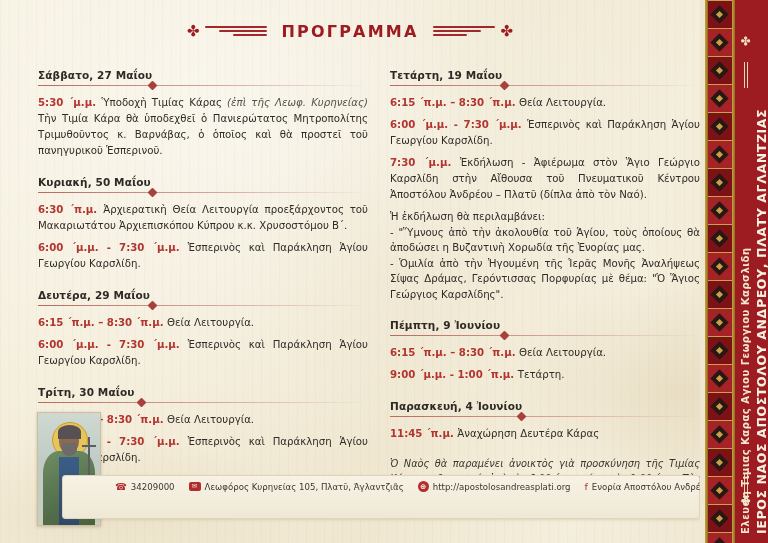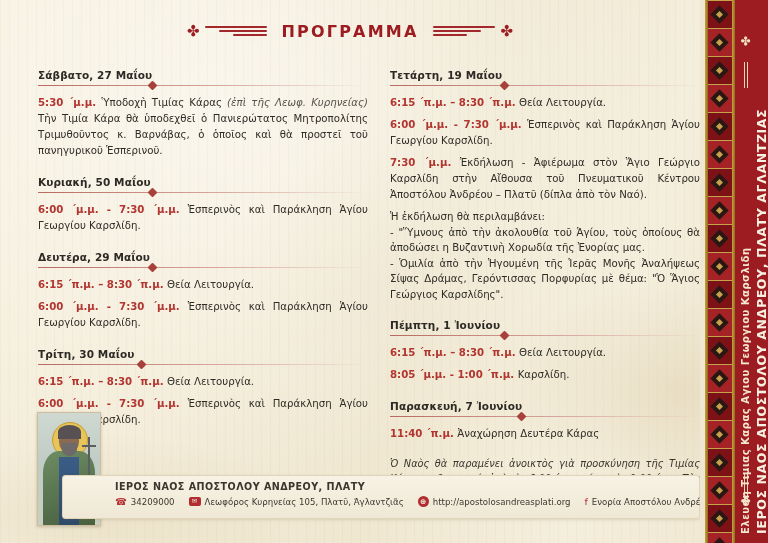--- a/index.html
+++ b/index.html
@@ -238,61 +238,60 @@
   </div>
 
   <div class="column" id="col-left">
       <div class="day-block"><div class="day-head">Σάββατο, 27 Μαΐου</div><div class="day-rule">
           <span class="line"></span>
           <span class="dot" style="left: 111.2px;"></span>
         </div><p class="entry"><span class="t">5:30 ΄μ.μ. </span><span>Ὑποδοχὴ Τιμίας Κάρας</span><span class="paren"> (ἐπὶ τῆς Λεωφ. Κυρηνείας)</span><span> Τὴν Τιμία Κάρα θὰ ὑποδεχθεῖ ὁ Πανιερώτατος Μητροπολίτης Τριμυθοῦντος κ. Βαρνάβας, ὁ ὁποῖος καὶ θὰ προστεῖ τοῦ πανηγυρικοῦ Ἑσπερινοῦ.</span></p></div>
       <div class="day-block"><div class="day-head">Κυριακή, 50 Μαΐου</div><div class="day-rule">
           <span class="line"></span>
           <span class="dot" style="left: 111.2px;"></span>
-        </div><p class="entry"><span class="t">6:00 ΄μ.μ. - 7:30 ΄μ.μ. </span><span>Ἑσπερινὸς καὶ Παράκληση Ἁγίου Γεωργίου Καρσλίδη.</span></p></div>
+        </div><p class="entry"><span class="t">6:30 ΄π.μ. </span><span>Ἀρχιερατικὴ Θεία Λειτουργία προεξάρχοντος τοῦ Μακαριωτάτου Ἀρχιεπισκόπου Κύπρου κ.κ. Χρυσοστόμου Β΄.</span></p><p class="entry"><span class="t">6:00 ΄μ.μ. - 7:30 ΄μ.μ. </span><span>Ἑσπερινὸς καὶ Παράκληση Ἁγίου Γεωργίου Καρσλίδη.</span></p></div>
       <div class="day-block"><div class="day-head">Δευτέρα, 29 Μαΐου</div><div class="day-rule">
           <span class="line"></span>
           <span class="dot" style="left: 111.2px;"></span>
         </div><p class="entry"><span class="t">6:15 ΄π.μ. – 8:30 ΄π.μ. </span><span>Θεία Λειτουργία.</span></p><p class="entry"><span class="t">6:00 ΄μ.μ. - 7:30 ΄μ.μ. </span><span>Ἑσπερινὸς καὶ Παράκληση Ἁγίου Γεωργίου Καρσλίδη.</span></p></div>
       <div class="day-block"><div class="day-head">Τρίτη, 30 Μαΐου</div><div class="day-rule">
           <span class="line"></span>
           <span class="dot" style="left: 100px;"></span>
         </div><p class="entry"><span class="t">6:15 ΄π.μ. – 8:30 ΄π.μ. </span><span>Θεία Λειτουργία.</span></p><p class="entry"><span class="t">6:00 ΄μ.μ. - 7:30 ΄μ.μ. </span><span>Ἑσπερινὸς καὶ Παράκληση Ἁγίου Γεωργίου Καρσλίδη.</span></p></div>
     </div>
 
   <div class="column" id="col-right">
       <div class="day-block"><div class="day-head">Τετάρτη, 19 Μαΐου</div><div class="day-rule">
           <span class="line"></span>
           <span class="dot" style="left: 111.2px;"></span>
         </div><p class="entry"><span class="t">6:15 ΄π.μ. – 8:30 ΄π.μ. </span><span>Θεία Λειτουργία.</span></p><p class="entry"><span class="t">6:00 ΄μ.μ. - 7:30 ΄μ.μ. </span><span>Ἑσπερινὸς καὶ Παράκληση Ἁγίου Γεωργίου Καρσλίδη.</span></p><p class="entry"><span class="t">7:30 ΄μ.μ. </span><span>Ἐκδήλωση - Ἀφιέρωμα στὸν Ἅγιο Γεώργιο Καρσλίδη στὴν Αἴθουσα τοῦ Πνευματικοῦ Κέντρου Ἀποστόλου Ἀνδρέου – Πλατῦ (δίπλα ἀπὸ τὸν Ναό).</span></p><p class="sub-line">Ἡ ἐκδήλωση θὰ περιλαμβάνει:</p><p class="sub-line">- "Ὕμνους ἀπὸ τὴν ἀκολουθία τοῦ Ἁγίου, τοὺς ὁποίους θὰ ἀποδώσει η Βυζαντινὴ Χορωδία τῆς Ἐνορίας μας.</p><p class="sub-line">- Ὁμιλία ἀπὸ τὴν Ἡγουμένη τῆς Ἱερᾶς Μονῆς Ἀναλήψεως Σίψας Δράμας, Γερόντισσας Πορφυρίας μὲ θέμα: "Ὁ Ἅγιος Γεώργιος Καρσλίδης".</p></div>
-      <div class="day-block"><div class="day-head">Πέμπτη, 1 Ἰουνίου</div><div class="day-rule">
-          <span class="line"></span>
-          <span class="dot" style="left: 111.2px;"></span>
-        </div><p class="entry"><span class="t">6:15 ΄π.μ. – 8:30 ΄π.μ. </span><span>Θεία Λειτουργία.</span></p><p class="entry"><span class="t">8:05 ΄μ.μ. - 1:00 ΄π.μ. </span><span>Καρσλίδη.</span></p></div>
-      <div class="day-block"><div class="day-head">Παρασκευή, 7 Ἰουνίου</div><div class="day-rule">
+      <div class="day-block"><div class="day-head">Πέμπτη, 9 Ἰουνίου</div><div class="day-rule">
+          <span class="line"></span>
+          <span class="dot" style="left: 111.2px;"></span>
+        </div><p class="entry"><span class="t">6:15 ΄π.μ. – 8:30 ΄π.μ. </span><span>Θεία Λειτουργία.</span></p><p class="entry"><span class="t">9:00 ΄μ.μ. - 1:00 ΄π.μ. </span><span>Τετάρτη.</span></p></div>
+      <div class="day-block"><div class="day-head">Παρασκευή, 4 Ἰουνίου</div><div class="day-rule">
           <span class="line"></span>
           <span class="dot" style="left: 128px;"></span>
-        </div><p class="entry"><span class="t">11:40 ΄π.μ. </span><span>Ἀναχώρηση Δευτέρα Κάρας</span></p></div>
+        </div><p class="entry"><span class="t">11:45 ΄π.μ. </span><span>Ἀναχώρηση Δευτέρα Κάρας</span></p></div>
       <p class="note">Ὁ Ναὸς θὰ παραμένει ἀνοικτὸς γιὰ προσκύνηση τῆς Τιμίας Κάρας καθημερινά, ἀπὸ τὶς 6:00 ΄π.μ. μέχρι τὶς 9:00 ΄μ.μ. Τὴν Παρασκευή, 2 Ἰουνίου 2017 ὁ Ναὸς θὰ εἶναι ἀνοικτὸς ἀπὸ τὶς 8:00 ΄π.μ. μέχρι τὶς 11 π.μ.</p>
     </div>
 
   <div id="saint-icon">
     <div class="halo"></div>
     <div class="robe"></div>
     <div class="tunic"></div>
     <div class="face"></div>
     <div class="hair"></div>
     <div class="beard"></div>
     <div class="cross-v"></div>
     <div class="cross-h"></div>
     <div class="scroll"></div>
   </div>
 
   <div id="footer">
-    <div id="footer-title">ΙΕΡΟΣ ΝΑΟΣ ΑΠΟΣΤΟΛΟΥ ΑΝΔΡΕΟΥ, ΠΛΑΤΥ</div>
     <div id="footer-row">
       <span class="fitem">
         <span class="fic">☎</span>
         <span>34209000</span>
       </span>
       <span class="fitem">
         <span class="fic tag">✉</span>
         <span>Λεωφόρος Κυρηνείας 105, Πλατῦ, Ἀγλαντζιᾶς</span>
       </span>
       <span class="fitem">

